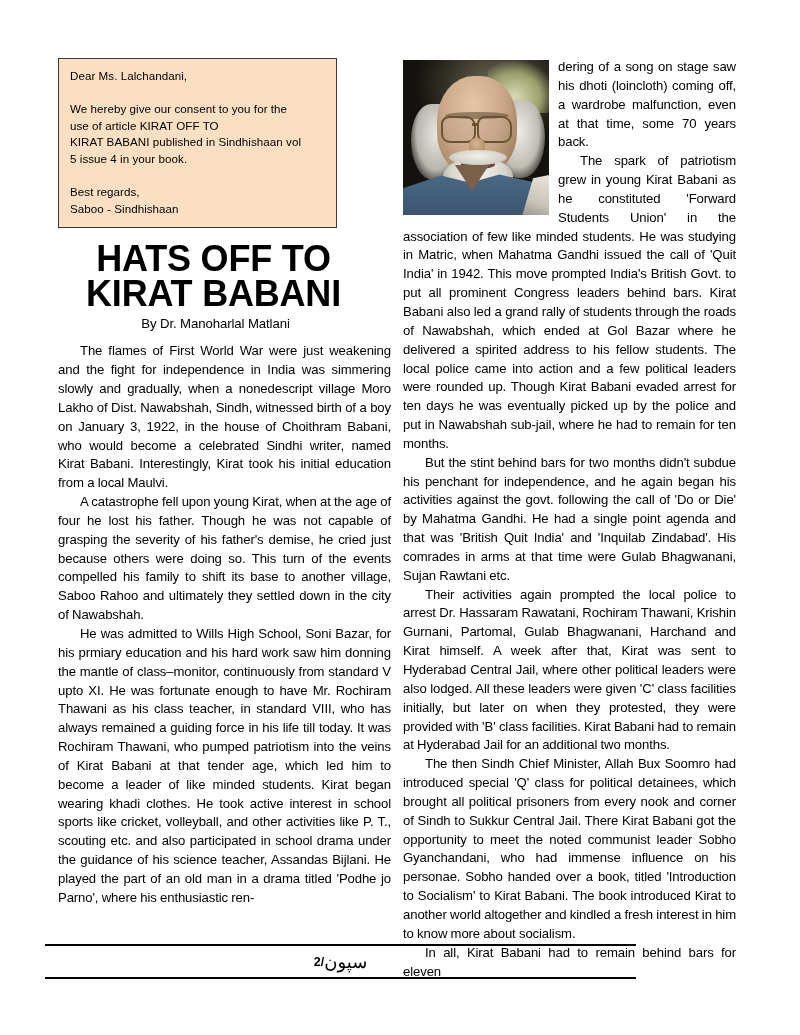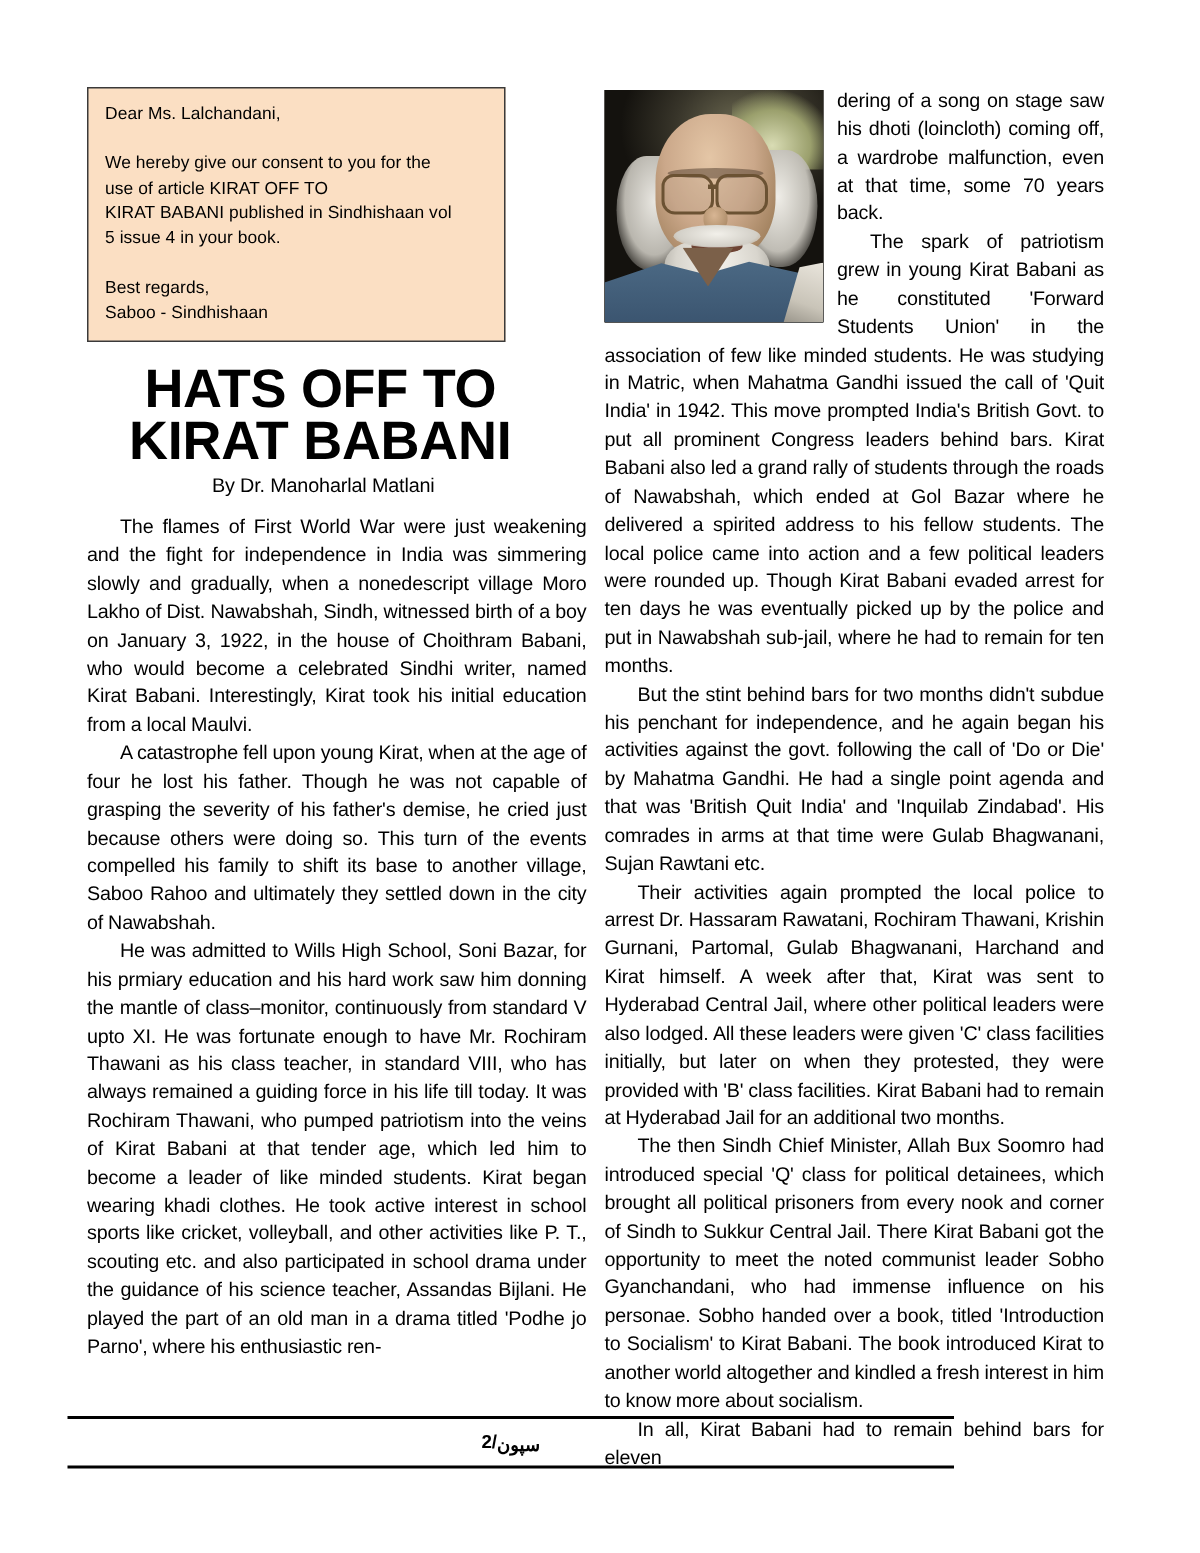--- a/index.html
+++ b/index.html
@@ -243,22 +243,22 @@
     line-height: 26px;
     font-weight: bold;
     white-space: nowrap;
   }
   .folio .num {
     font-size: 12.5px;
     font-weight: bold;
     letter-spacing: -0.2px;
   }
   .folio .sindhi {
-    font-size: 12px;
-    font-weight: bold;
+    font-size: 18px;
+    font-weight: normal;
     direction: rtl;
     unicode-bidi: isolate;
     vertical-align: -2px;
   }
 </style>
 </head>
 <body>
 
 <div class="page">
 

